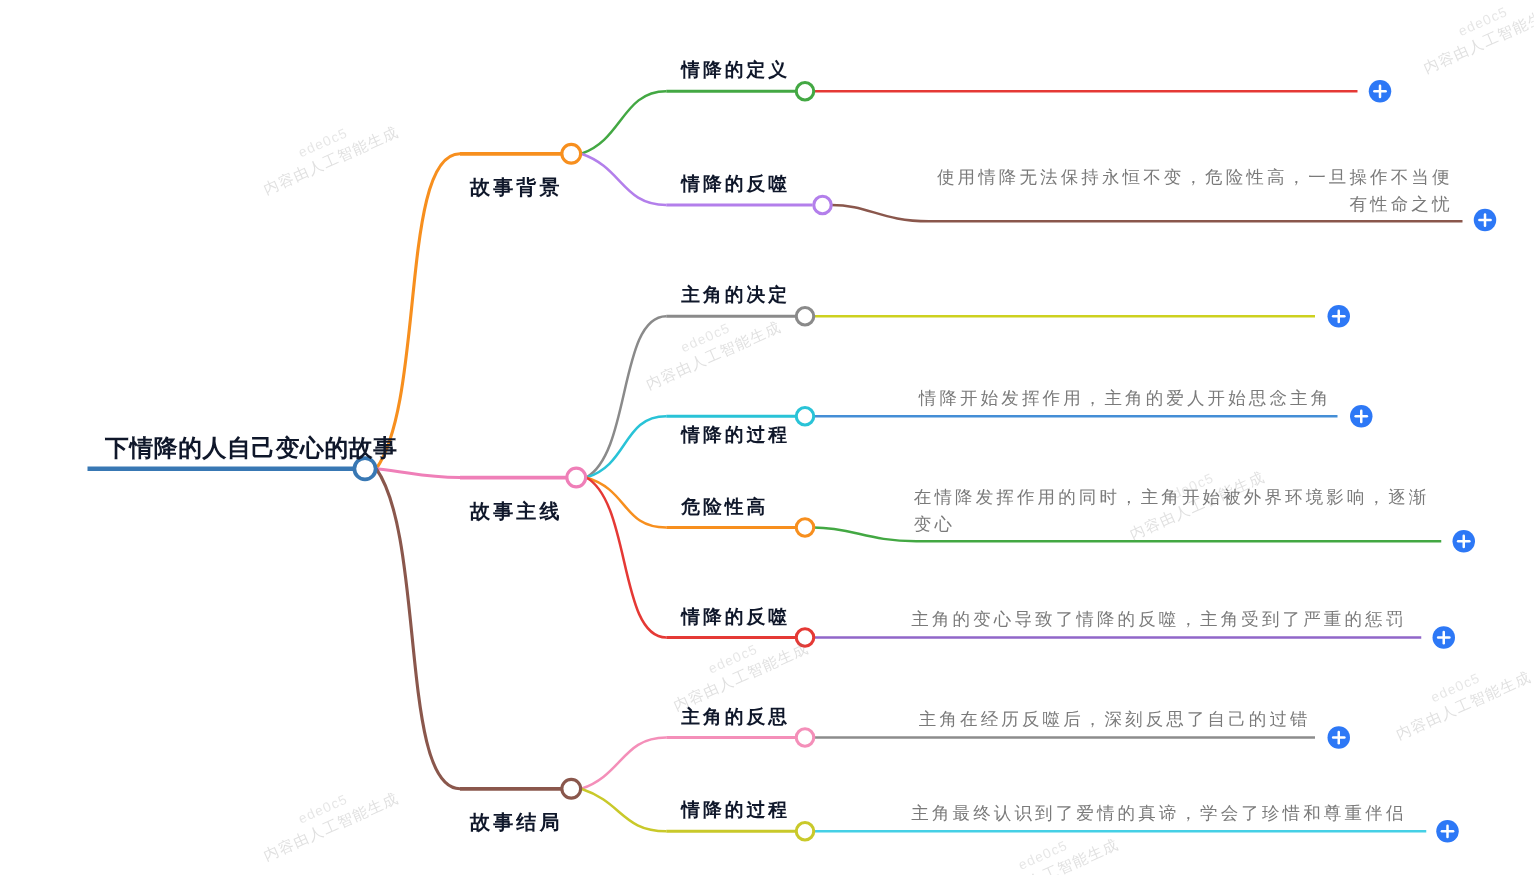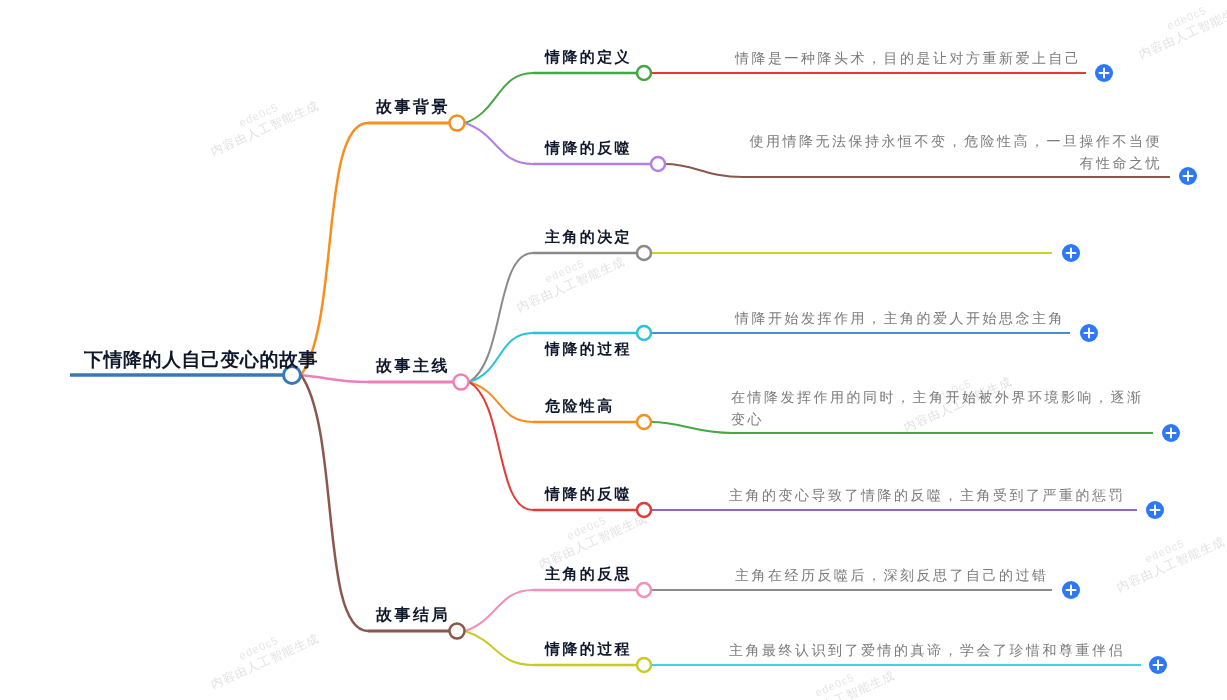--- a/index.html
+++ b/index.html
@@ -4,21 +4,21 @@
 <style>
   html,body{margin:0;padding:0;}
   body{
     width:1227px;height:700px;position:relative;overflow:hidden;background:#ffffff;
     font-family:"Liberation Sans","DejaVu Sans",sans-serif;
   }
   #stage{position:absolute;inset:0;width:1227px;height:700px;}
   svg#lines{position:absolute;left:0;top:0;}
   .label{position:absolute;color:#0f172a;font-weight:700;white-space:nowrap;cursor:pointer;}
   .root-label{font-size:19px;line-height:22px;letter-spacing:0.5px;}
-  .branch-label{font-size:16px;line-height:22px;letter-spacing:2.5px;}
+  .branch-label{font-size:16px;line-height:22px;letter-spacing:2.5px;margin-top:44px;}
   .child-label{font-size:15px;line-height:20px;letter-spacing:2.4px;}
   .note{position:absolute;color:#7a7a7a;font-size:14px;line-height:20px;letter-spacing:2.5px;white-space:nowrap;cursor:text;}
   .note.wrap{white-space:normal;line-height:22px;word-break:break-all;}
   .wm{position:absolute;width:130px;text-align:center;transform:rotate(-24deg);pointer-events:none;
       color:rgba(130,130,130,0.25);font-size:12px;line-height:15px;letter-spacing:1px;}
   .wm .code{font-size:11px;color:rgba(130,130,130,0.20);}
 </style>
 </head>
 <body>
 
@@ -126,21 +126,20 @@
 
   <div class="label child-label" style="left:545px;top:47px;">情降的定义</div>
   <div class="label child-label" style="left:545px;top:138px;">情降的反噬</div>
   <div class="label child-label" style="left:545px;top:227px;">主角的决定</div>
   <div class="label child-label" style="left:545px;top:307px;margin-top:32px;">情降的过程</div>
   <div class="label child-label" style="left:545px;top:396px;">危险性高</div>
   <div class="label child-label" style="left:545px;top:484px;">情降的反噬</div>
   <div class="label child-label" style="left:545px;top:564px;">主角的反思</div>
   <div class="label child-label" style="left:545px;top:639px;">情降的过程</div>
 
-  <div class="note" style="left:735px;top:48px;">情降是一种降头术，目的是让对方重新爱上自己</div>
   <div class="note wrap" style="left:742px;top:130px;width:420px;text-align:right;">使用情降无法保持永恒不变，危险性高，一旦操作不当便有性命之忧</div>
   <div class="note" style="left:735px;top:308px;">情降开始发挥作用，主角的爱人开始思念主角</div>
   <div class="note wrap" style="left:731px;top:386px;width:420px;">在情降发挥作用的同时，主角开始被外界环境影响，逐渐变心</div>
   <div class="note" style="left:729px;top:485px;">主角的变心导致了情降的反噬，主角受到了严重的惩罚</div>
   <div class="note" style="left:735px;top:565px;">主角在经历反噬后，深刻反思了自己的过错</div>
   <div class="note" style="left:729px;top:640px;">主角最终认识到了爱情的真谛，学会了珍惜和尊重伴侣</div>
 
   <div class="wm" style="left:197px;top:107px;">
       <div class="code">ede0c5</div>
       <div>内容由人工智能生成</div>

